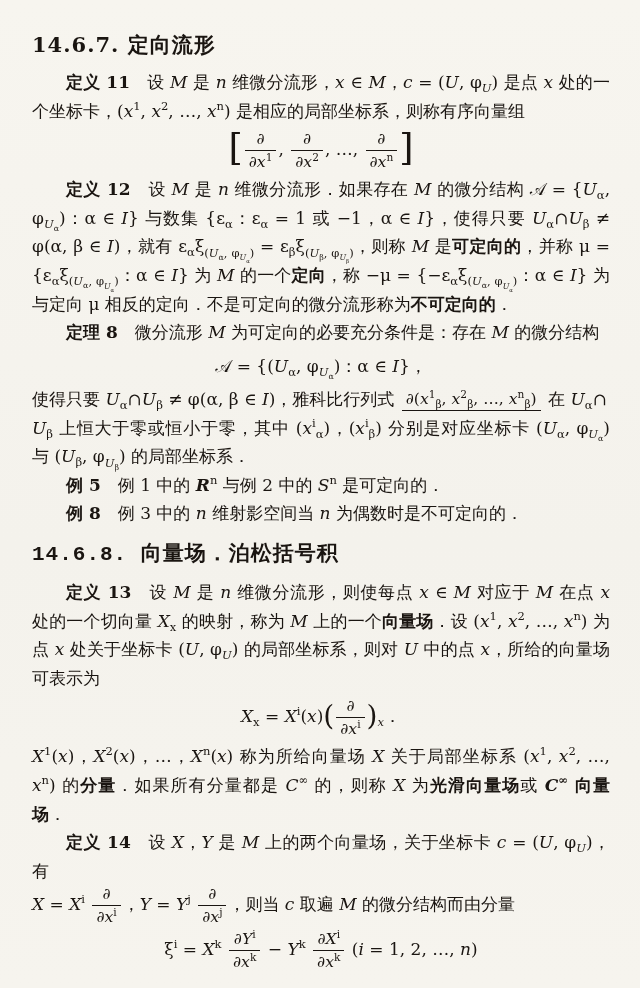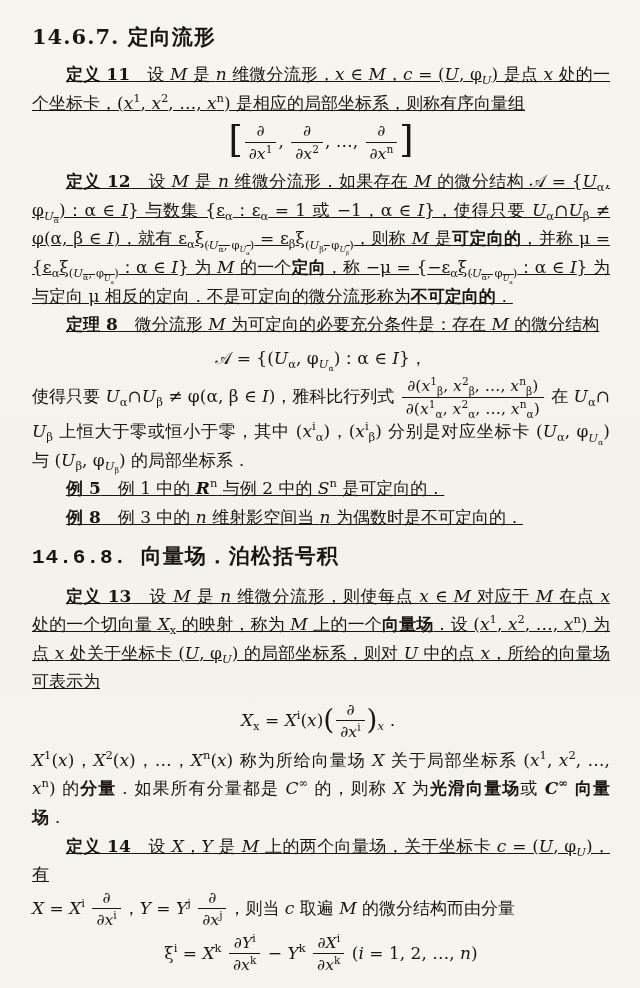--- a/index.html
+++ b/index.html
@@ -1,29 +1,29 @@
 <!DOCTYPE html>
 <html><head>
 <meta charset="utf-8">
 <style>
   html,body{margin:0;padding:0;background:#efede7;}
   .page{
     width:640px;height:988px;box-sizing:border-box;
-    padding:24px 30px 18px 32px;
+    padding:32px 30px 18px 32px;
     background:linear-gradient(180deg,#f7f5ef 0%,#f4f2ec 55%,#f6f4ee 100%);
     color:#1a1511;
     font-family:"DejaVu Serif","Liberation Serif",serif;
     font-size:17px;line-height:1.68;
     overflow:hidden;
     display:flex;flex-direction:column;
   }
   h2{font-size:21px;line-height:1.25;margin:0 0 10px;font-weight:bold;letter-spacing:1px;}
   h2.second{margin-top:14px;font-family:Liberation Mono, monospace;}
   p{margin:0;text-align:justify;}
-  .ind{text-indent:2em;text-decoration:underline;}
+  .ind{text-indent:2em;}
   .formula{text-align:center;margin:5px 0;}
   .fr{display:inline-block;text-align:center;vertical-align:middle;line-height:1.12;font-size:0.92em;padding:0 2px;}
   .fr .n{display:block;border-bottom:1.4px solid currentColor;padding:0 4px 2px;}
   .fr .d{display:block;padding:2px 4px 0;text-align:center;}
   .bk{font-size:215%;vertical-align:middle;line-height:0;position:relative;top:-2px;font-weight:400;}
   .bk2{font-size:165%;vertical-align:middle;line-height:0;position:relative;top:-1px;font-weight:400;}
   i{font-style:italic;}
   b{font-weight:bold;}
   sup,sub{font-size:68%;line-height:0;}
 </style>
@@ -38,21 +38,21 @@
 
   <div class="formula"><span class="bk">[</span><span class="fr"><span class="n">∂</span><span class="d">∂<i>x</i><sup>1</sup></span></span>, <span class="fr"><span class="n">∂</span><span class="d">∂<i>x</i><sup>2</sup></span></span>, …, <span class="fr"><span class="n">∂</span><span class="d">∂<i>x</i><sup>n</sup></span></span><span class="bk">]</span></div>
 
 
   <p class="ind"><b>定义 12</b>　设 <i>M</i> 是 <i>n</i> 维微分流形．如果存在 <i>M</i> 的微分结构 𝒜 = {<i>U</i><sub>α</sub>, φ<sub><i>U</i><sub>α</sub></sub>)：α ∈ <i>I</i>} 与数集 {ε<sub>α</sub>：ε<sub>α</sub> = 1 或 −1，α ∈ <i>I</i>}，使得只要 <i>U</i><sub>α</sub>∩<i>U</i><sub>β</sub> ≠ φ(α, β ∈ <i>I</i>)，就有 ε<sub>α</sub>ξ<sub>(<i>U</i><sub>α</sub>, φ<sub><i>U</i><sub>α</sub></sub>)</sub> = ε<sub>β</sub>ξ<sub>(<i>U</i><sub>β</sub>, φ<sub><i>U</i><sub>β</sub></sub>)</sub>，则称 <i>M</i> 是<b>可定向的</b>，并称 μ = {ε<sub>α</sub>ξ<sub>(<i>U</i><sub>α</sub>, φ<sub><i>U</i><sub>α</sub></sub>)</sub>：α ∈ <i>I</i>} 为 <i>M</i> 的一个<b>定向</b>，称 −μ = {−ε<sub>α</sub>ξ<sub>(<i>U</i><sub>α</sub>, φ<sub><i>U</i><sub>α</sub></sub>)</sub>：α ∈ <i>I</i>} 为与定向 μ 相反的定向．不是可定向的微分流形称为<b>不可定向的</b>．</p>
 
   <p class="ind"><b>定理 8</b>　微分流形 <i>M</i> 为可定向的必要充分条件是：存在 <i>M</i> 的微分结构</p>
 
   <div class="formula">𝒜 = {(<i>U</i><sub>α</sub>, φ<sub><i>U</i><sub>α</sub></sub>)：α ∈ <i>I</i>}，</div>
 
-  <p>使得只要 <i>U</i><sub>α</sub>∩<i>U</i><sub>β</sub> ≠ φ(α, β ∈ <i>I</i>)，雅科比行列式 <span class="fr"><span class="n">∂(<i>x</i><sup>1</sup><sub>β</sub>, <i>x</i><sup>2</sup><sub>β</sub>, …, <i>x</i><sup>n</sup><sub>β</sub>)</span><span class="d">∂(<i>x</i><sup>1</sup><sub>α</sub>, <i>x</i><sup>2</sup><sub>α</sub>, …, <i>x</i><sup>n</sup><sub>α</sub>)</span></span> 在 <i>U</i><sub>α</sub>∩</p>
+  <p>使得只要 <i>U</i><sub>α</sub>∩<i>U</i><sub>β</sub> ≠ φ(α, β ∈ <i>I</i>)，雅科比行列式 <span class="fr"><span class="n">∂(<i>x</i><sup>1</sup><sub>β</sub>, <i>x</i><sup>2</sup><sub>β</sub>, …, <i>x</i><sup>n</sup><sub>β</sub>)</span></span> 在 <i>U</i><sub>α</sub>∩</p>
 
   <p><i>U</i><sub>β</sub> 上恒大于零或恒小于零，其中 (<i>x</i><sup>i</sup><sub>α</sub>)，(<i>x</i><sup>i</sup><sub>β</sub>) 分别是对应坐标卡 (<i>U</i><sub>α</sub>, φ<sub><i>U</i><sub>α</sub></sub>) 与 (<i>U</i><sub>β</sub>, φ<sub><i>U</i><sub>β</sub></sub>) 的局部坐标系．</p>
 
   <p class="ind"><b>例 5</b>　例 1 中的 <b><i>R</i></b><sup>n</sup> 与例 2 中的 <i>S</i><sup>n</sup> 是可定向的．</p>
 
   <p class="ind"><b>例 8</b>　例 3 中的 <i>n</i> 维射影空间当 <i>n</i> 为偶数时是不可定向的．</p>
 
   <h2 class="second">14.6.8. 向量场．泊松括号积</h2>
 
   <p class="ind"><b>定义 13</b>　设 <i>M</i> 是 <i>n</i> 维微分流形，则使每点 <i>x</i> ∈ <i>M</i> 对应于 <i>M</i> 在点 <i>x</i> 处的一个切向量 <i>X</i><sub>x</sub> 的映射，称为 <i>M</i> 上的一个<b>向量场</b>．设 (<i>x</i><sup>1</sup>, <i>x</i><sup>2</sup>, …, <i>x</i><sup>n</sup>) 为点 <i>x</i> 处关于坐标卡 (<i>U</i>, φ<sub><i>U</i></sub>) 的局部坐标系，则对 <i>U</i> 中的点 <i>x</i>，所给的向量场可表示为</p>

